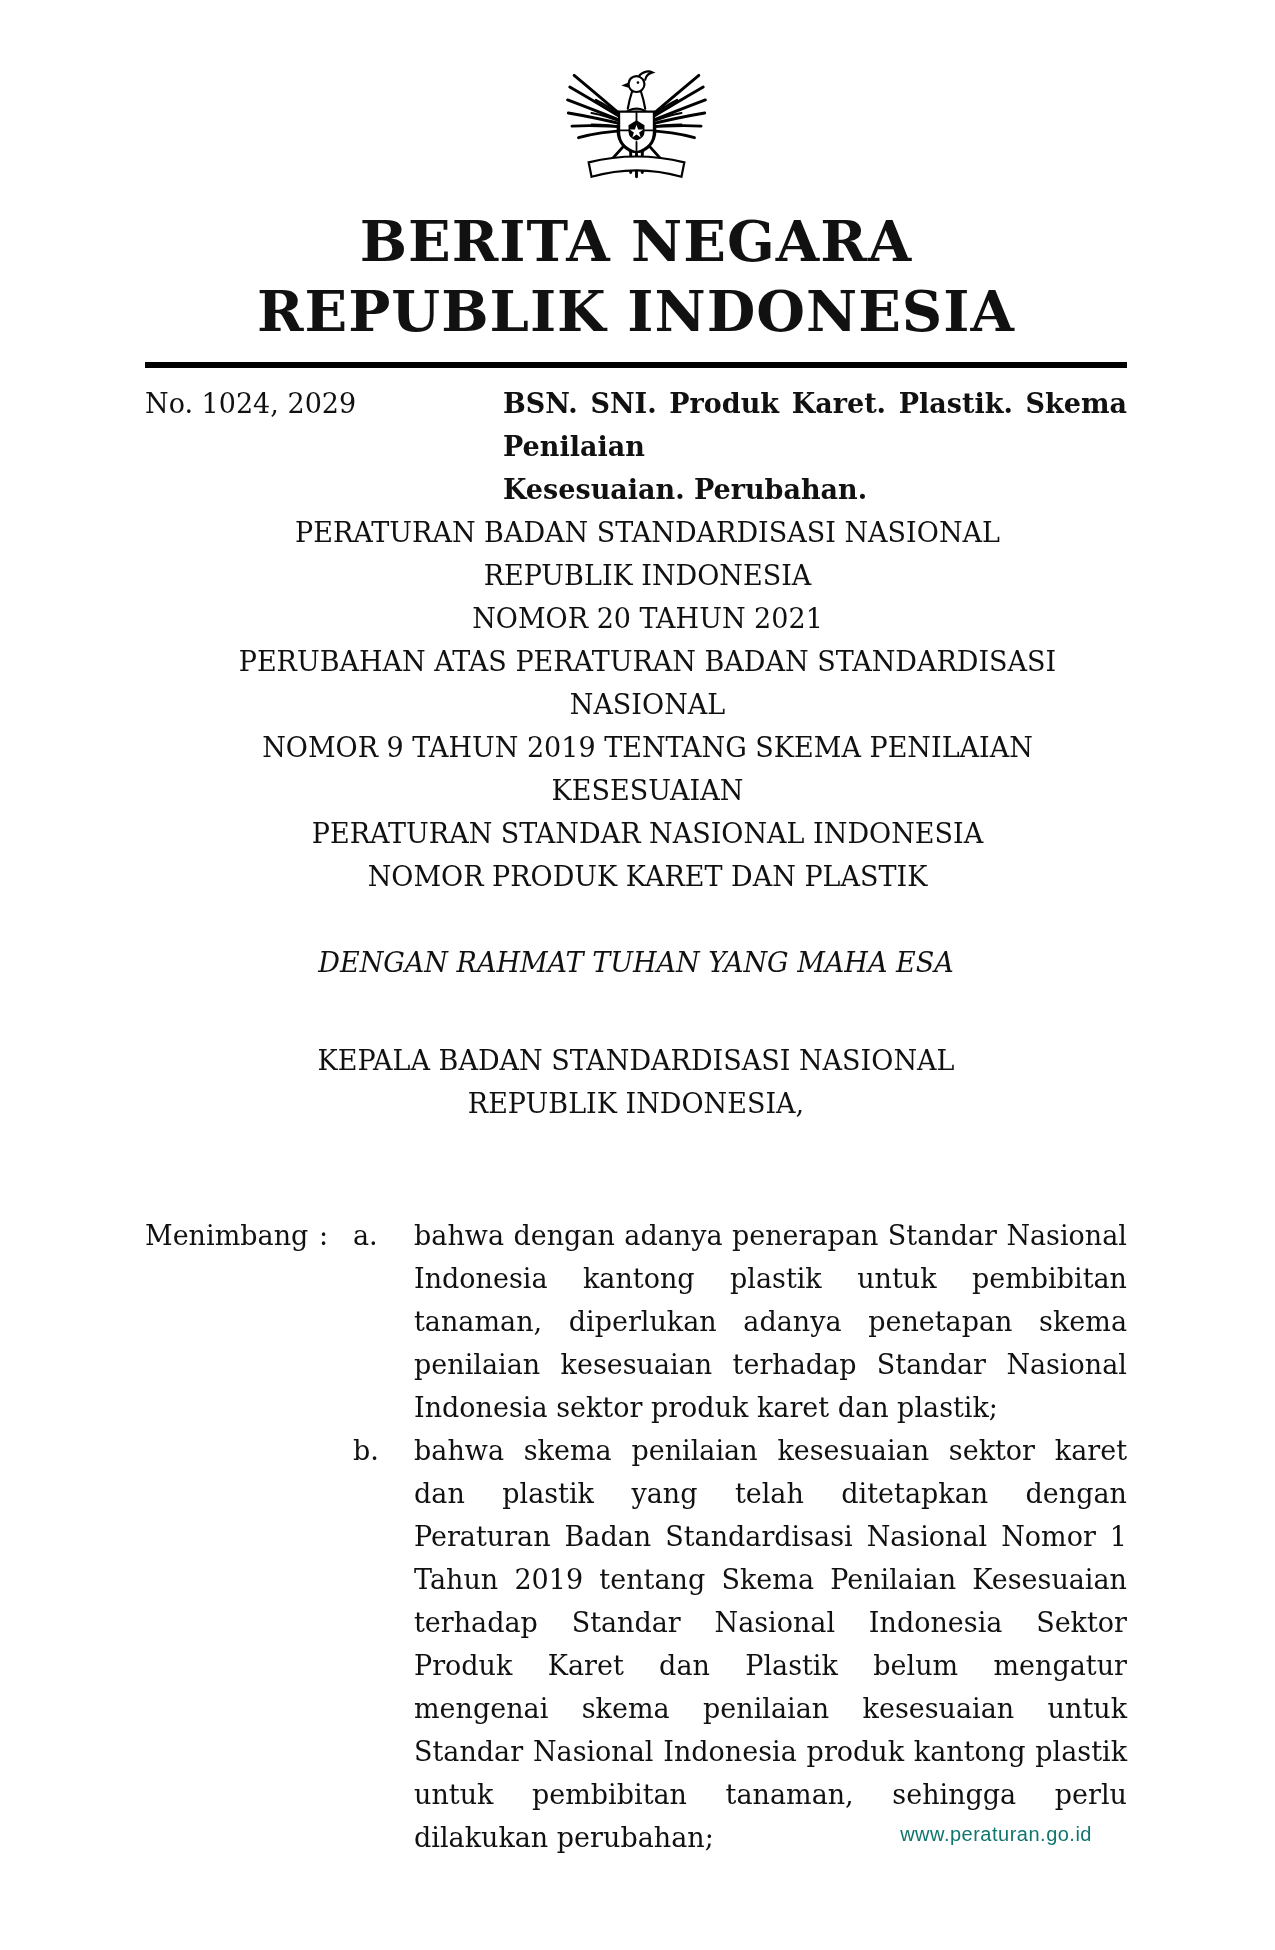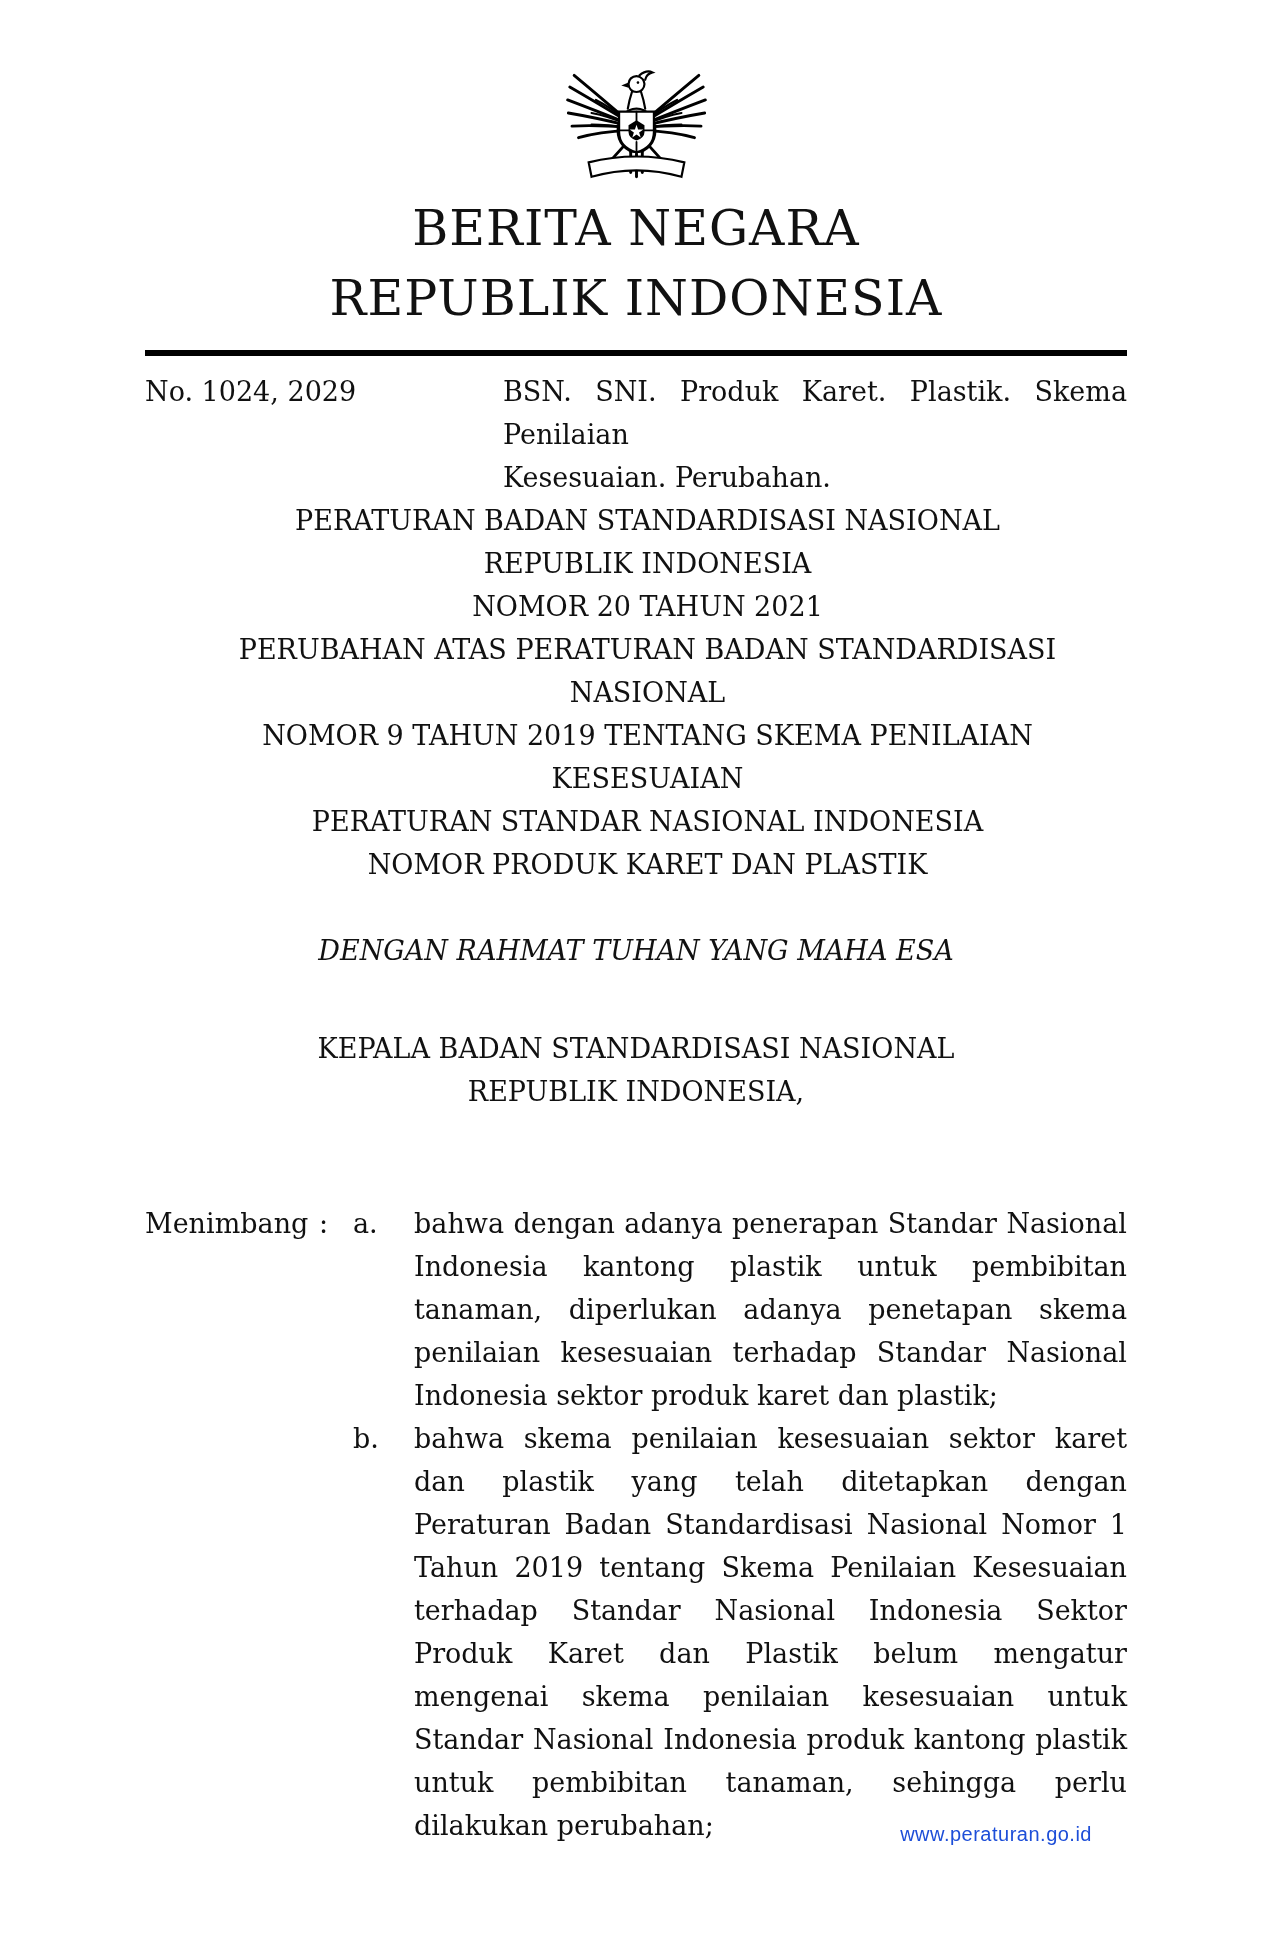--- a/index.html
+++ b/index.html
@@ -15,41 +15,41 @@
     padding: 0 148px 0 145px;
     overflow: hidden;
   }
   .emblem-wrap {
     padding-top: 52px;
     text-align: center;
     line-height: 0;
   }
   .emblem-wrap svg { display: inline-block; }
   .masthead-title {
-    margin-top: 4px;
-    text-align: center;
-    font-weight: normal;
-    font-size: 49px;
+    margin-top: 16px;
+    text-align: center;
+    font-weight: bold;
+    font-size: 56px;
     line-height: 70px;
     letter-spacing: 1px;
     white-space: nowrap;
   }
   .rule {
     margin-top: 16px;
     height: 6px;
     background: #000000;
   }
   .masthead-row {
     display: flex;
     margin-top: 14px;
     font-size: 27px;
     line-height: 43px;
   }
   .masthead-no { width: 358px; flex: none; }
-  .masthead-abstract { flex: 1; }
+  .masthead-abstract { flex: 1; font-weight: bold; }
   .abstract-l1 { text-align: justify; text-align-last: justify; }
   .abstract-l2 { text-align: left; }
   .title-block {
     margin-top: 0px;
     text-align: center;
     font-size: 27px;
     line-height: 43px;
     margin-left: 23px;
   }
   .motto {
@@ -78,21 +78,21 @@
   .consider-item { display: flex; align-items: flex-start; }
   .item-marker { width: 61px; flex: none; }
   .item-text { flex: 1; text-align: justify; }
   .footer-url {
     position: absolute;
     right: 183px;
     top: 1824px;
     font-family: "Liberation Sans", "DejaVu Sans", sans-serif;
     font-size: 20px;
     letter-spacing: 0.5px;
-    color: #1d4ed8;
+    color: #0f766e;
     line-height: 20px;
   }
 </style>
 </head>
 <body>
 
 <div class="page">
 
   <div class="emblem-wrap">
     <svg width="145" height="138" viewBox="0 0 200 190" fill="none" stroke="#000000" stroke-linecap="round">

